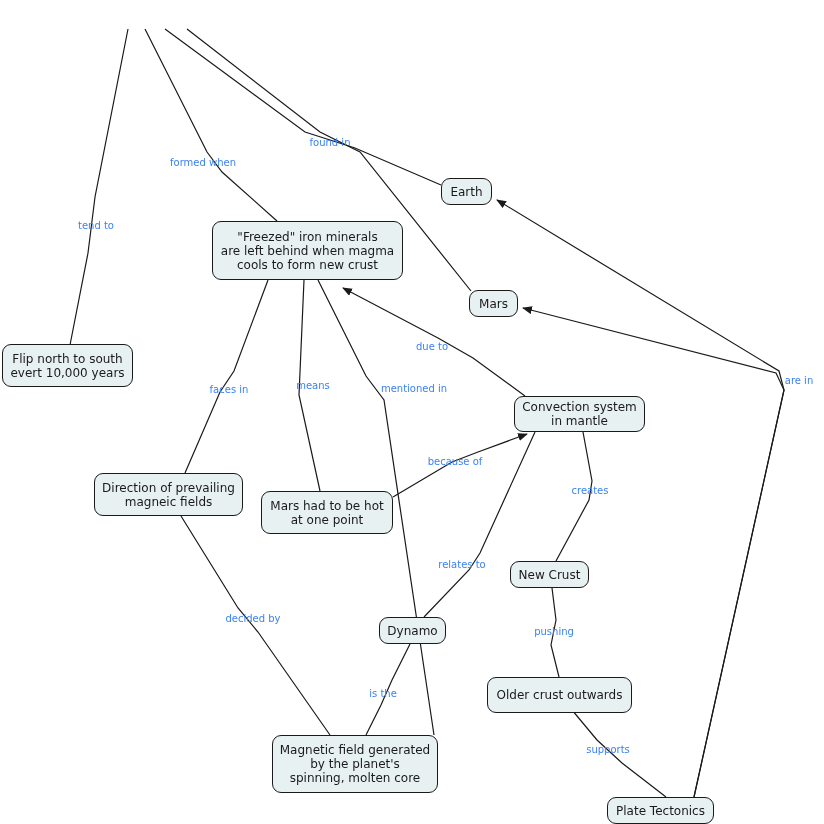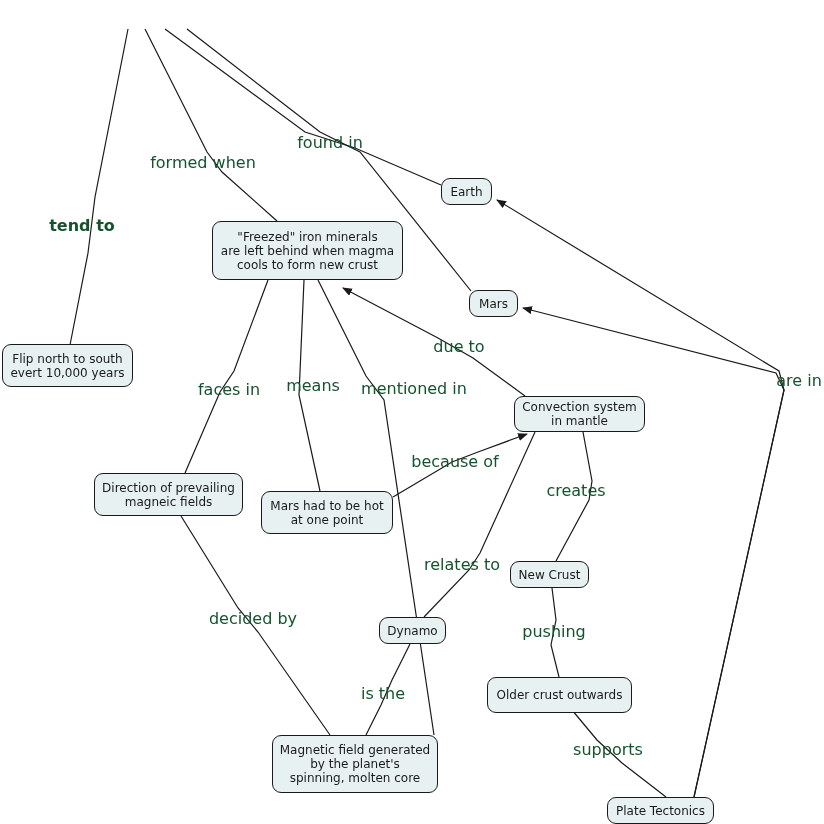--- a/index.html
+++ b/index.html
@@ -37,23 +37,23 @@
     line-height: 14px;
     text-align: center;
     display: flex;
     align-items: center;
     justify-content: center;
     white-space: pre;
     padding: 0 6px;
   }
   .edge-label {
     position: absolute;
-    color: #14532d;
+    color: #3b82f6;
     font-family: "DejaVu Sans", sans-serif;
-    font-size: 16px;
+    font-size: 10px;
     line-height: 13px;
     white-space: pre;
     background: transparent;
     transform: translate(-50%, -50%);
     text-align: center;
   }
 </style>
 </head>
 <body>
 
@@ -131,39 +131,39 @@
   <div class="node" style="left:379px; top:617px; width:67px; height:27px;">Dynamo</div>
 
   <div class="node" style="left:487px; top:677px; width:145px; height:36px;">Older crust outwards</div>
 
   <div class="node" style="left:607px; top:797px; width:107px; height:27px;">Plate Tectonics</div>
 
   <div class="node" style="left:272px; top:735px; width:166px; height:58px;">Magnetic field generated
 by the planet's
 spinning, molten core</div>
 
-  <div class="edge-label" style="left:82px; top:225px;font-weight:bold;">tend to</div>
+  <div class="edge-label" style="left:96px; top:225px;">tend to</div>
 
   <div class="edge-label" style="left:203px; top:162px;">formed when</div>
 
   <div class="edge-label" style="left:330px; top:142px;">found in</div>
 
   <div class="edge-label" style="left:229px; top:381px;margin-top:8px;">faces in</div>
 
   <div class="edge-label" style="left:313px; top:385px;">means</div>
 
   <div class="edge-label" style="left:414px; top:388px;">mentioned in</div>
 
-  <div class="edge-label" style="left:459px; top:346px;">due to</div>
+  <div class="edge-label" style="left:432px; top:346px;">due to</div>
 
   <div class="edge-label" style="left:799px; top:380px;">are in</div>
 
   <div class="edge-label" style="left:455px; top:461px;">because of</div>
 
-  <div class="edge-label" style="left:576px; top:490px;">creates</div>
+  <div class="edge-label" style="left:590px; top:490px;">creates</div>
 
   <div class="edge-label" style="left:462px; top:564px;">relates to</div>
 
   <div class="edge-label" style="left:253px; top:618px;">decided by</div>
 
   <div class="edge-label" style="left:554px; top:631px;">pushing</div>
 
   <div class="edge-label" style="left:383px; top:693px;">is the</div>
 
   <div class="edge-label" style="left:608px; top:749px;">supports</div>

